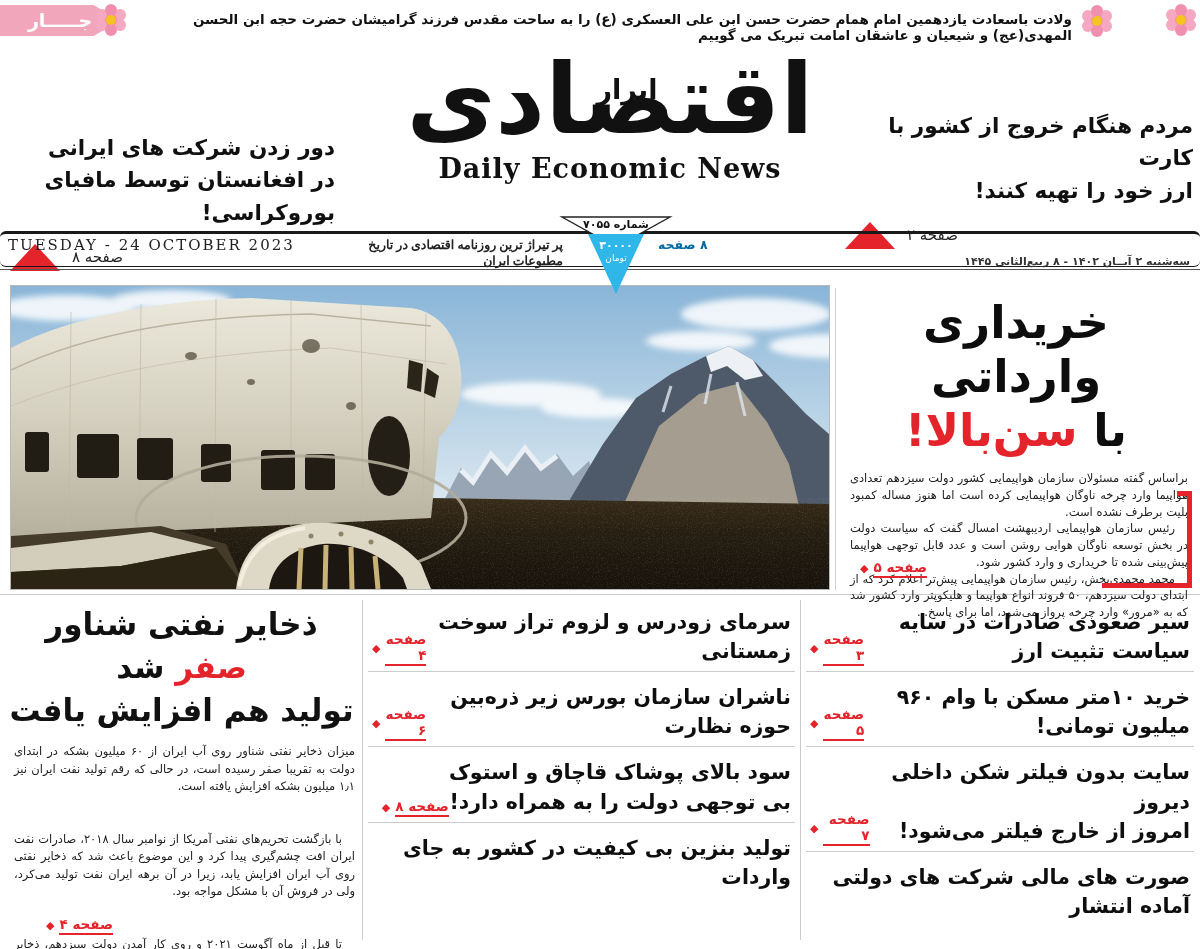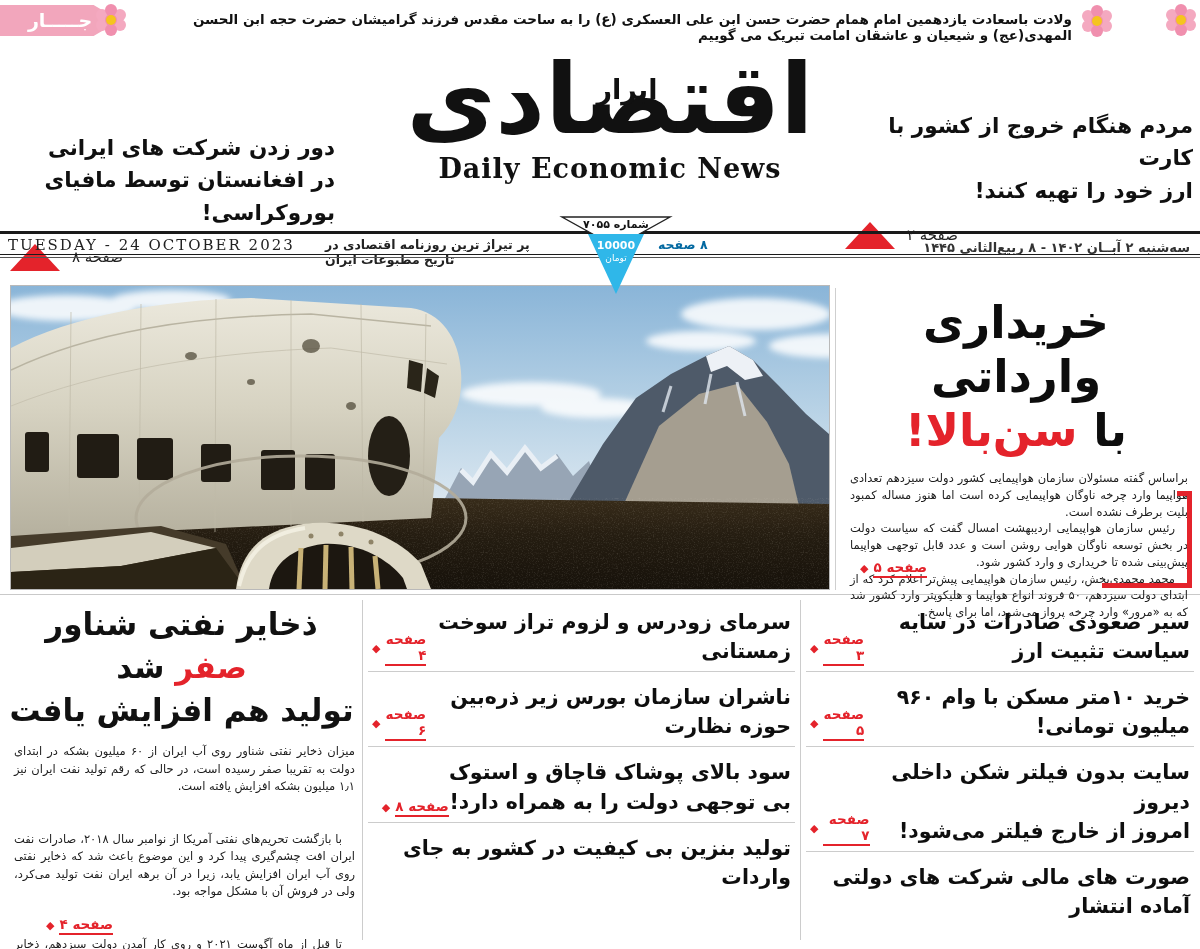--- a/index.html
+++ b/index.html
@@ -34,27 +34,27 @@
   .logo-abrar { position:absolute; left:47%; top:26px; font-size:27px; font-weight:bold; }
   .logo-en { font-family:"DejaVu Serif",serif; font-size:27px; font-weight:bold; letter-spacing:1px; margin-top:0px; }
 
   .tri-ensemble { position:absolute; left:556px; top:196px; width:120px; height:80px; z-index:6;margin-top:20px; }
   .tri-ensemble svg { position:absolute; left:0; top:0; }
   .issue-text { position:absolute; left:0; top:2px; width:120px; text-align:center; font-size:11px; font-weight:bold; direction:rtl; }
   .price-num  { position:absolute; left:0; top:23px; width:120px; text-align:center; font-size:11px; font-weight:bold; color:#fff; }
   .price-unit { position:absolute; left:0; top:37px; width:120px; text-align:center; font-size:9px;  color:#fff; }
 
   
-  .date-bar { position:absolute; left:0; top:231px; width:1200px; height:24px;
-    border-top:3px solid #1a1a1a; border-bottom:1px solid #1a1a1a; }
+  .date-bar { position:absolute; left:0; top:231px; width:1200px; height:36px;
+    border-top:3px solid #1a1a1a; border-bottom:1px solid #1a1a1a;border-radius:6px; }
   .date-bar::after { content:''; position:absolute; left:0; right:0; bottom:-4px; height:0; border-bottom:1px solid #555; }
   .db-en { position:absolute; left:8px; top:2px; font-family:"DejaVu Serif",serif; font-size:15px; letter-spacing:2px; color:#222; }
-  .db-slogan { position:absolute; left:325px; top:3px; width:238px; direction:rtl; text-align:left; font-size:12.5px; font-weight:bold; color:#222; }
+  .db-slogan { position:absolute; left:325px; top:3px; width:238px; direction:rtl; text-align:right; font-size:12.5px; font-weight:bold; color:#222;font-family:Liberation Serif, serif; }
   .db-pages { position:absolute; left:658px; top:3px; font-size:12.5px; font-weight:bold; direction:rtl; color:#0369a1; }
-  .db-fa { position:absolute; right:10px; top:6px; direction:rtl; font-size:13px; font-weight:bold; color:#333;margin-left:24px; }
+  .db-fa { position:absolute; right:10px; top:21px; direction:rtl; font-size:11px; font-weight:bold; color:#333;margin-left:24px; }
 
   
   .photo-frame { position:absolute; left:10px; top:285px; width:820px; height:305px; border:1px solid #b9b9b9; background:#dfe9f1; }
   .hero-vrule { position:absolute; left:835px; top:288px; width:1px; height:302px; background:#cfcfcf; }
   .hero-hrule { position:absolute; left:0; top:594px; width:1200px; height:1px; background:#c9c9c9; }
 
   .lead { position:absolute; left:840px; top:286px; width:352px; height:306px; direction:rtl; }
   .lead h1 { margin:10px 0 12px; text-align:center; font-size:45px; line-height:1.2; font-weight:bold; color:#0d0d0d; }
   .red { color:#e4232b; }
   .lead .body { font-size:11.5px; line-height:1.46; text-align:justify; padding:0 4px 0 10px; color:#1c1c1c; height:156px; overflow:hidden; }
@@ -123,21 +123,21 @@
     <div class="logo-abrar">ابرار</div>
     <div class="logo-en">Daily Economic News</div>
   </div>
 
   <div class="tri-ensemble">
     <svg width="120" height="80" viewBox="0 0 120 80">
       <polygon points="6,1 114,1 60,31" fill="#ffffff" stroke="#222" stroke-width="1.4"></polygon>
       <polygon points="32,18 88,18 60,78" fill="#2fb7e9"></polygon>
     </svg>
     <div class="issue-text">شماره ۷۰۵۵</div>
-    <div class="price-num">10000</div>
+    <div class="price-num">۳۰۰۰۰</div>
     <div class="price-unit">تومان</div>
   </div>
 
   <div class="date-bar">
     <div class="db-en">TUESDAY - 24 OCTOBER 2023</div>
     <div class="db-slogan">پر تیراژ ترین روزنامه اقتصادی در تاریخ مطبوعات ایران</div>
     <div class="db-pages">۸ صفحه</div>
     <div class="db-fa">سه‌شنبه ۲ آبــان ۱۴۰۲ - ۸ ربیع‌الثانی ۱۴۴۵</div>
   </div>
 

